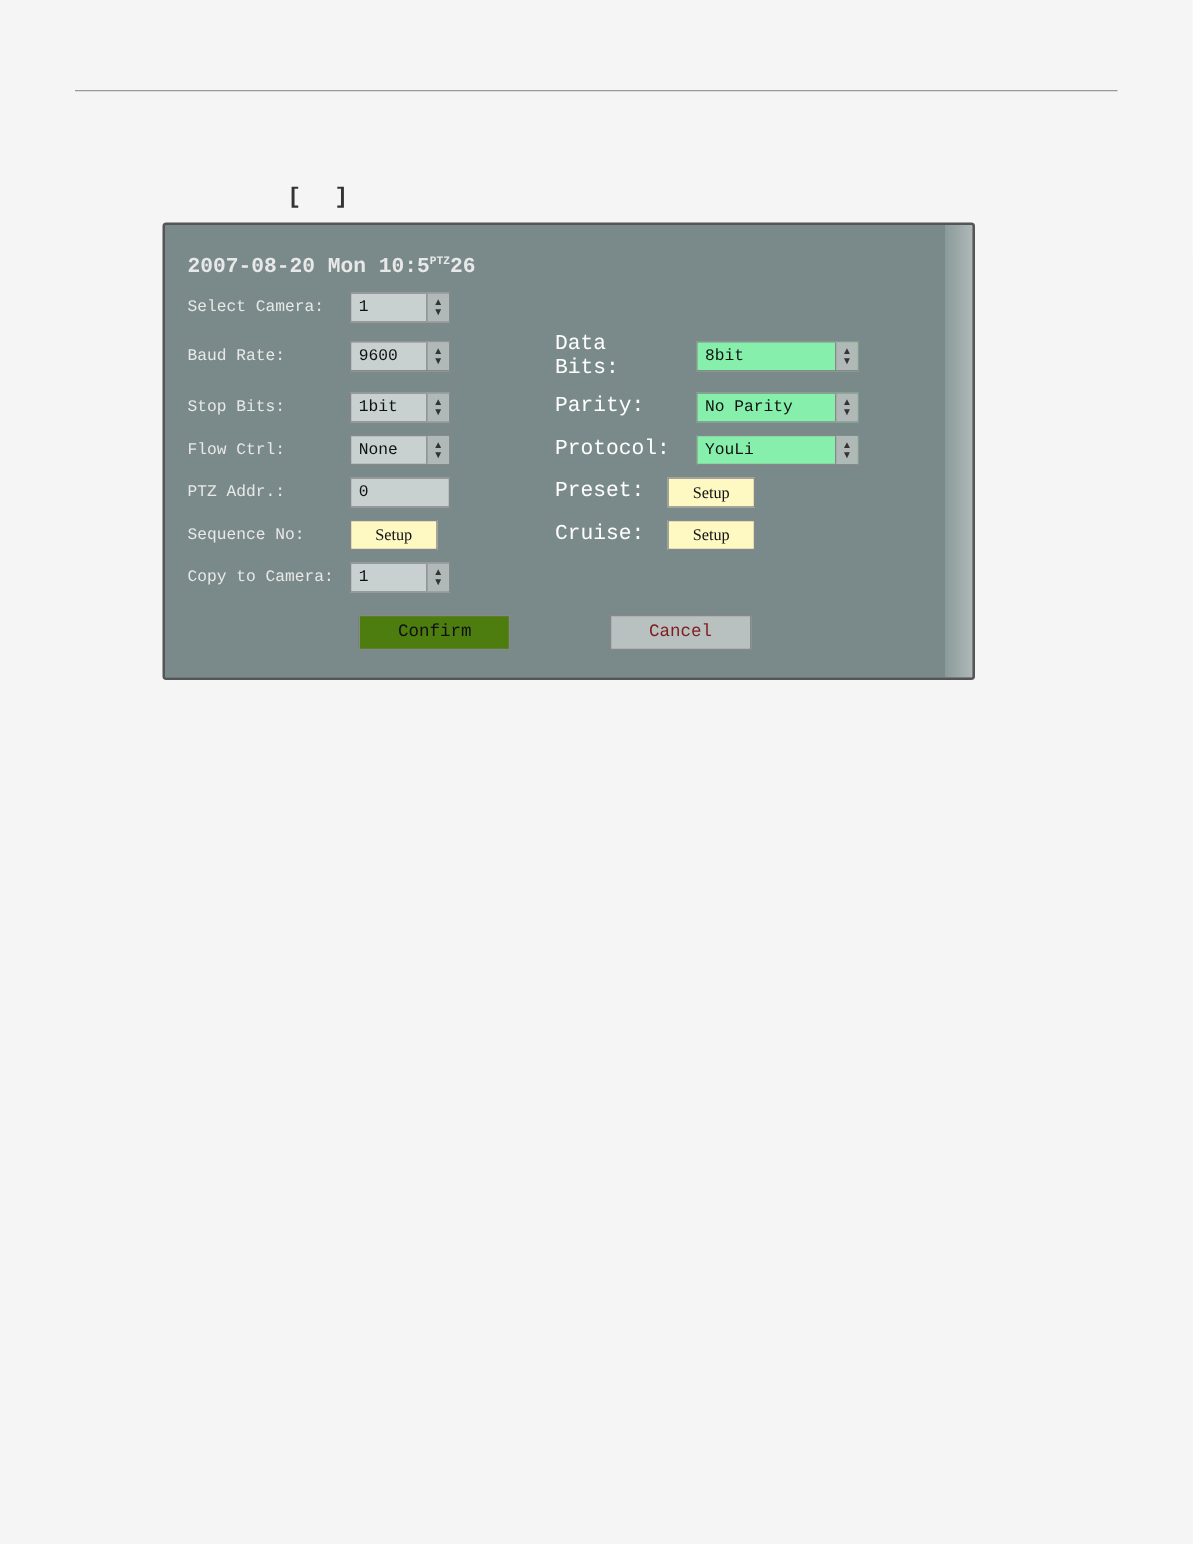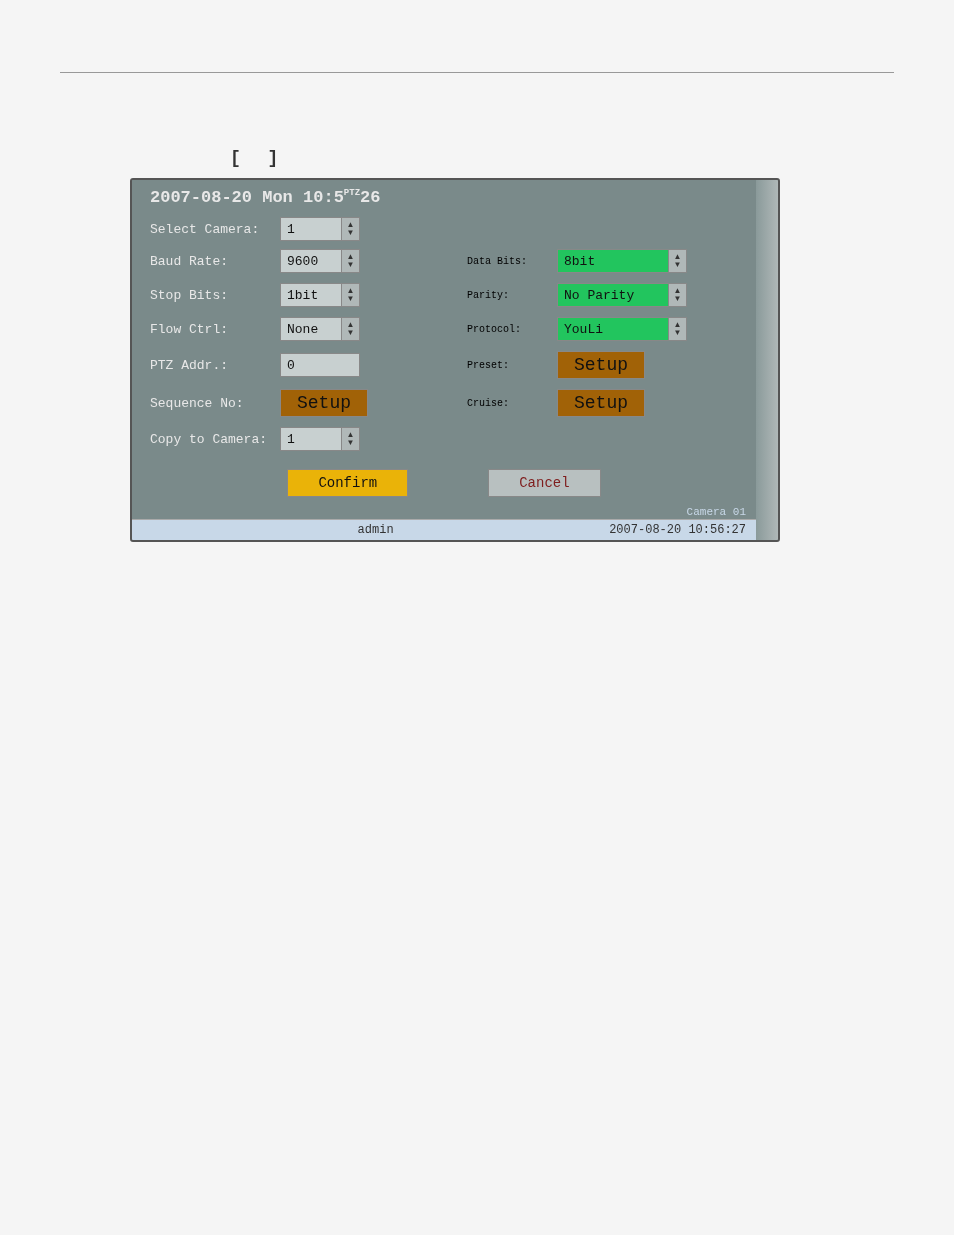--- a/index.html
+++ b/index.html
@@ -46,21 +46,21 @@
       left: 130px;
       width: 650px;
       background: #7a8a8a;
       border: 2px solid #555;
       border-radius: 3px;
       padding: 0;
       overflow: hidden;
     }
 
     .panel-inner {
-      padding: 8px 18px 14px 18px;
+      padding: 24px 18px 14px 18px;
       background: #7a8a8a;
     }
 
     
     .datetime-row {
       display: flex;
       align-items: center;
       margin-bottom: 10px;
     }
 
@@ -144,34 +144,34 @@
     }
 
     .form-col-right {
       display: flex;
       align-items: center;
       width: 50%;
     }
 
     .field-label-right {
       font-family: 'Courier New', monospace;
-      font-size: 10px;
-      color: #000000;
+      font-size: 17px;
+      color: #ffffff;
       width: 90px;
       flex-shrink: 0;
-      margin-left: 23px;
     }
 
     .spinner-input-wide {
       display: flex;
       align-items: center;
-      background: #22c55e;
+      background: #86efac;
       border: 1px solid #888;
       height: 24px;
       min-width: 130px;
+      margin-left: 23px;
     }
 
     
     .text-input-box {
       display: flex;
       align-items: center;
       background: #c8d0d0;
       border: 1px solid #888;
       height: 24px;
       min-width: 80px;
@@ -179,25 +179,25 @@
     }
 
     .text-input-value {
       font-family: 'Courier New', monospace;
       font-size: 13px;
       color: #111;
     }
 
     
     .action-button {
-      background: #a16207;
+      background: #fef9c3;
       border: 1px solid #888;
       padding: 3px 16px;
-      font-family: Liberation Mono, monospace;
-      font-size: 18px;
+      font-family: Liberation Serif, serif;
+      font-size: 13px;
       color: #111;
       cursor: pointer;
       min-width: 70px;
       text-align: center;
     }
 
     
     .copy-camera-row {
       display: flex;
       align-items: center;
@@ -209,21 +209,21 @@
     .bottom-buttons-row {
       display: flex;
       justify-content: center;
       align-items: center;
       margin-top: 18px;
       margin-bottom: 8px;
       gap: 80px;
     }
 
     .confirm-button {
-      background: #eab308;
+      background: #4d7c0f;
       border: 1px solid #888;
       padding: 5px 30px;
       font-family: 'Courier New', monospace;
       font-size: 14px;
       color: #111;
       cursor: pointer;
     }
 
     .cancel-button {
       background: #b8c0c0;
@@ -434,22 +434,17 @@
           </div>
         </div>
 
         <div class="bottom-buttons-row">
           <button class="confirm-button">Confirm</button>
           <button class="cancel-button">Cancel</button>
         </div>
 
       </div>
 
-      <div class="status-bar" style="position:relative;">
-        <span class="status-camera-overlay" style="position:absolute;top:-14px;right:10px;font-family:'Courier New',monospace;font-size:11px;color:#c8d8e8;">Camera  01</span>
-        <span class="status-admin">admin</span>
-        <span class="status-datetime">2007-08-20 10:56:27</span>
-      </div>
 
     </div>
   </div>
 
 </div>
 
 </body></html>

